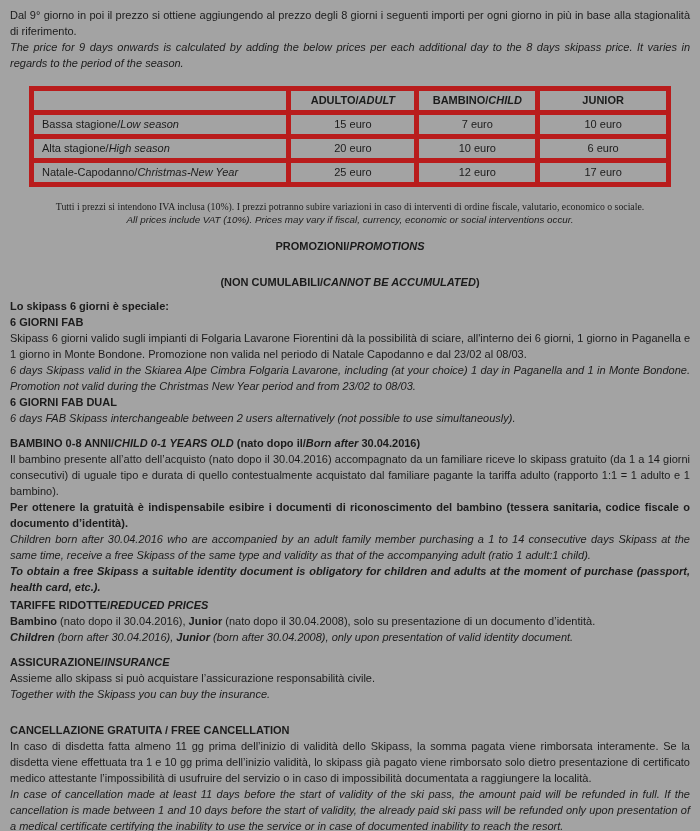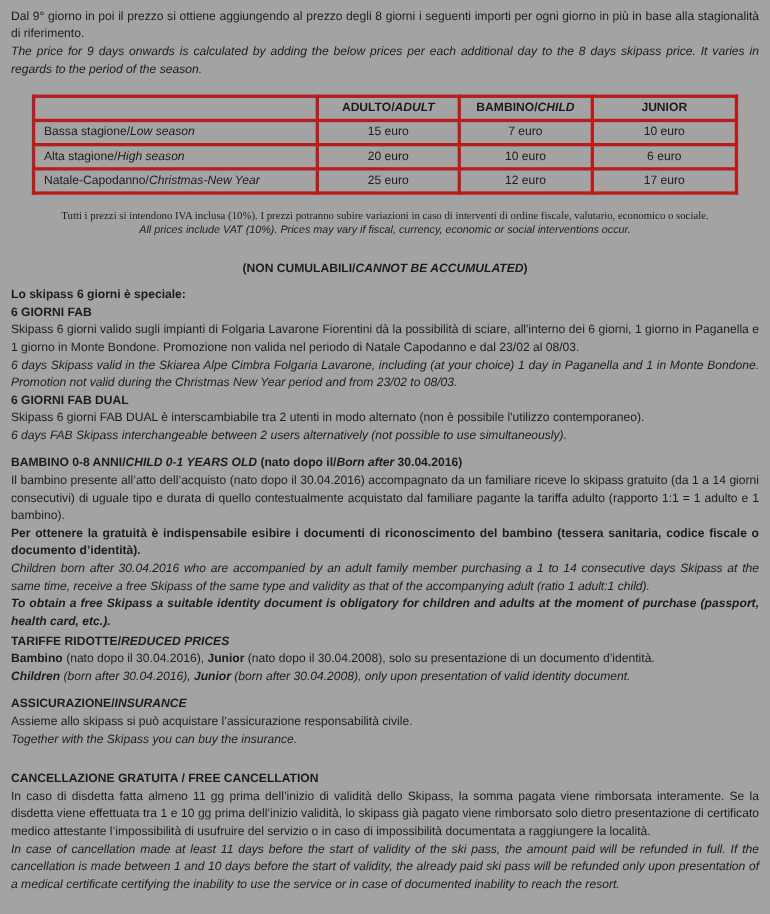--- a/index.html
+++ b/index.html
@@ -29,21 +29,21 @@
   .mt-sec11 { margin-top: 2px; }
   .mt-sec20 { margin-top: 20px; }
 
   table.price-table {
     border-collapse: collapse;
     width: 642px;
     margin-left: 19px;
     border: 1.5px solid #000;
   }
   table.price-table th, table.price-table td {
-    border: 3px solid #b91c1c;
+    border: 5px solid #b91c1c;
     padding: 1px 6px;
     line-height: 17px;
     font-weight: 400;
   }
   table.price-table th { text-align: center; }
   table.price-table td.val { text-align: center; }
   table.price-table .c0 { width: 258px; text-align: left; padding-left: 8px; }
   table.price-table .c1 { width: 128px; }
   table.price-table .c2 { width: 121px; }
   table.price-table .c3 { width: 131px; }
@@ -89,28 +89,28 @@
         <td class="c1 val">25 euro</td>
         <td class="c2 val">12 euro</td>
         <td class="c3 val">17 euro</td>
       </tr>
     </tbody>
   </table>
 
   <p class="small-note mt-note"><span>Tutti i prezzi si intendono IVA inclusa (10%). I prezzi potranno subire variazioni in caso di interventi di ordine fiscale, valutario, economico o sociale.</span></p>
   <p class="small-note"><span class="sg-i">All prices include VAT (10%). Prices may vary if fiscal, currency, economic or social interventions occur.</span></p>
 
+  <p class="center mt-promo"><span class="sg-b">PROMOZIONI/</span><span class="sg-bi">PROMOTIONS</span></p>
   <p class="center"><span class="sg-b">(NON CUMULABILI/</span><span class="sg-bi">CANNOT BE ACCUMULATED</span><span class="sg-b">)</span></p>
 
   <p class="mt-sec8"><span class="sg-b">Lo skipass 6 giorni è speciale:</span></p>
   <p><span class="sg-b">6 GIORNI FAB</span></p>
   <p class="p-just"><span>Skipass 6 giorni valido sugli impianti di Folgaria Lavarone Fiorentini dà la possibilità di sciare, all'interno dei 6 giorni, 1 giorno in Paganella e 1 giorno in Monte Bondone. Promozione non valida nel periodo di Natale Capodanno e dal 23/02 al 08/03.</span></p>
   <p class="p-just"><span class="sg-i">6 days Skipass valid in the Skiarea Alpe Cimbra Folgaria Lavarone, including (at your choice) 1 day in Paganella and 1 in Monte Bondone. Promotion not valid during the Christmas New Year period and from 23/02 to 08/03.</span></p>
   <p><span class="sg-b">6 GIORNI FAB DUAL</span></p>
-  <p><span>Skipass 6 giorni FAB DUAL è interscambiabile tra 2 utenti in modo alternato (non è possibile l'utilizzo contemporaneo).</span></p>
   <p><span class="sg-i">6 days FAB Skipass interchangeable between 2 users alternatively (not possible to use simultaneously).</span></p>
 
   <p class="mt-sec9"><span class="sg-b">BAMBINO 0-8 ANNI/</span><span class="sg-bi">CHILD 0-1 YEARS OLD</span><span class="sg-b"> (nato dopo il/</span><span class="sg-bi">Born after</span><span class="sg-b"> 30.04.2016)</span></p>
   <p class="p-just"><span>Il bambino presente all’atto dell’acquisto (nato dopo il 30.04.2016) accompagnato da un familiare riceve lo skipass gratuito (da 1 a 14 giorni consecutivi) di uguale tipo e durata di quello contestualmente acquistato dal familiare pagante la tariffa adulto (rapporto 1:1 = 1 adulto e 1 bambino).</span></p>
   <p class="p-just"><span class="sg-b">Per ottenere la gratuità è indispensabile esibire i documenti di riconoscimento del bambino (tessera sanitaria, codice fiscale o documento d’identità).</span></p>
   <p class="p-just"><span class="sg-i">Children born after 30.04.2016 who are accompanied by an adult family member purchasing a 1 to 14 consecutive days Skipass at the same time, receive a free Skipass of the same type and validity as that of the accompanying adult (ratio 1 adult:1 child).</span></p>
   <p class="p-just"><span class="sg-bi">To obtain a free Skipass a suitable identity document is obligatory for children and adults at the moment of purchase (passport, health card, etc.).</span></p>
 
   <p class="mt-sec11"><span class="sg-b">TARIFFE RIDOTTE/</span><span class="sg-bi">REDUCED PRICES</span></p>
   <p><span class="sg-b">Bambino</span><span> (nato dopo il 30.04.2016), </span><span class="sg-b">Junior</span><span> (nato dopo il 30.04.2008), solo su presentazione di un documento d’identità.</span></p>

